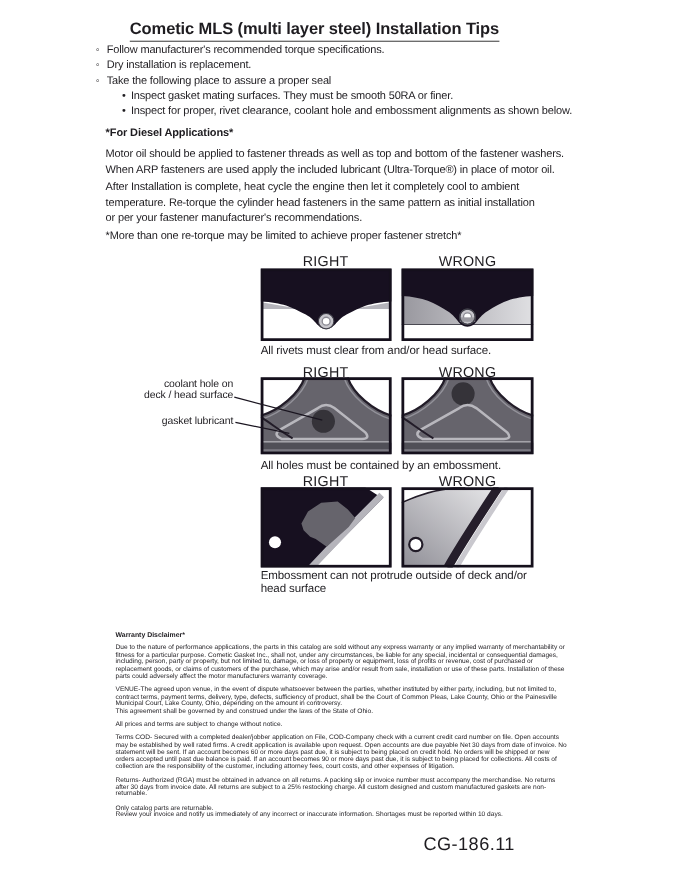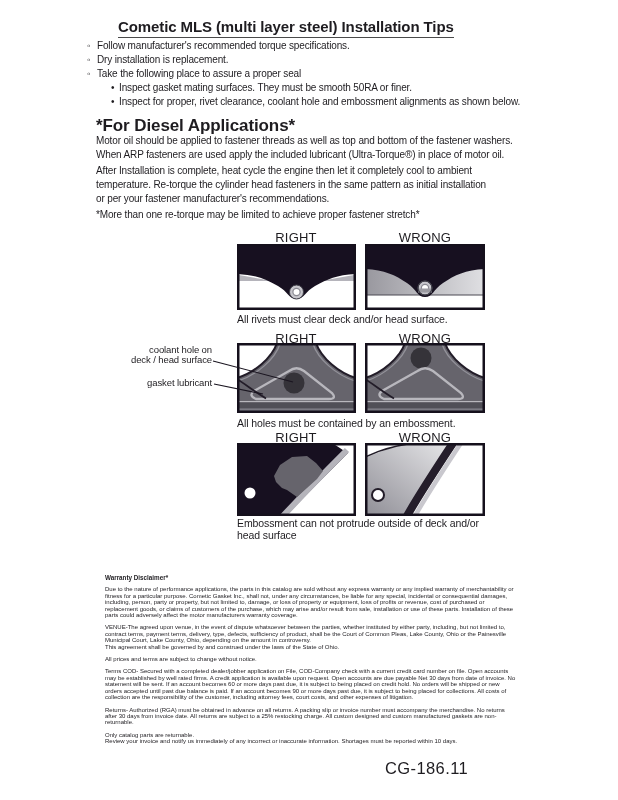--- a/index.html
+++ b/index.html
@@ -9,21 +9,21 @@
   
   .title{left:96px;top:18px;font-size:15px;font-weight:bold;letter-spacing:-0.1px;
          border-bottom:1.7px solid #4a4a4a;padding-bottom:2px;white-space:nowrap;margin-left:22px;}
   
   .bullets{left:87px;top:39px;width:470px;font-size:10px;line-height:14px;letter-spacing:-0.15px;}
   .bullet{display:flex;}
   .bullet .mk{width:10px;flex:none;}
   .bullet.sub{margin-left:24px;}
   .bullet.sub .mk{width:8px;}
   
-  .diesel-h{left:96px;top:116px;font-size:17px;font-weight:bold;letter-spacing:-0.1px;text-align:right;}
+  .diesel-h{left:96px;top:116px;font-size:10px;font-weight:bold;letter-spacing:-0.1px;text-align:right;}
   .p1{left:96px;top:134px;width:424px;font-size:10px;line-height:14px;letter-spacing:-0.15px;}
   .p2{left:96px;top:164px;width:400px;font-size:10px;line-height:14px;letter-spacing:-0.15px;}
   .note{left:96px;top:209px;width:440px;font-size:10px;letter-spacing:-0.15px;}
   
   .figures{left:0;top:228px;width:616px;height:322px;}
   .figlabel{position:absolute;width:64px;text-align:center;font-size:13px;letter-spacing:0.2px;}
   .panel{position:absolute;display:block;}
   .caption{position:absolute;font-size:10.5px;letter-spacing:-0.1px;line-height:12px;}
   .sidelabel{position:absolute;width:132px;text-align:right;font-size:9.5px;line-height:9.6px;letter-spacing:-0.1px;}
   .leaders{position:absolute;left:0;top:0;pointer-events:none;}
@@ -93,21 +93,21 @@
       <rect x="0" y="51" width="120" height="15" fill="#ffffff"></rect>
       <line x1="0" y1="51" x2="120" y2="51" stroke="#4a4952" stroke-width="1"></line>
       <path d="M0,0 H120 V25 C100,26 90,31 78,39 C68,45.5 68,53 60,53 C52,53 52,45.5 42,39 C30,31 20,26 0,25 Z" fill="#171020"></path>
       <circle cx="60" cy="44" r="7" fill="#c7c6cc" stroke="#403f49" stroke-width="1"></circle>
       <circle cx="60" cy="44" r="3.6" fill="#ffffff" stroke="#8a8992" stroke-width="1.2"></circle>
       <rect x="53" y="44.5" width="14" height="4" fill="#9b9aa1"></rect>
       <circle cx="60" cy="44" r="7" fill="none" stroke="#403f49" stroke-width="1.2"></circle>
       <rect x="0" y="0" width="120" height="66" fill="none" stroke="#15101c" stroke-width="5"></rect>
     </svg>
 
-    <div class="caption" style="left:237px;top:85px;">All rivets must clear deck and/or head surface.</div>
+    <div class="caption" style="left:237px;top:85px;">All rivets must clear from and/or head surface.</div>
 
     <div class="figlabel" style="left:264px;top:103px;">RIGHT</div>
     <div class="figlabel" style="left:393px;top:103px;">WRONG</div>
 
     <div class="sidelabel" style="left:80px;top:117px;">
       <div>coolant hole on</div>
       <div>deck / head surface</div>
     </div>
     <div class="sidelabel" style="left:80px;top:150px;">gasket lubricant</div>
 

